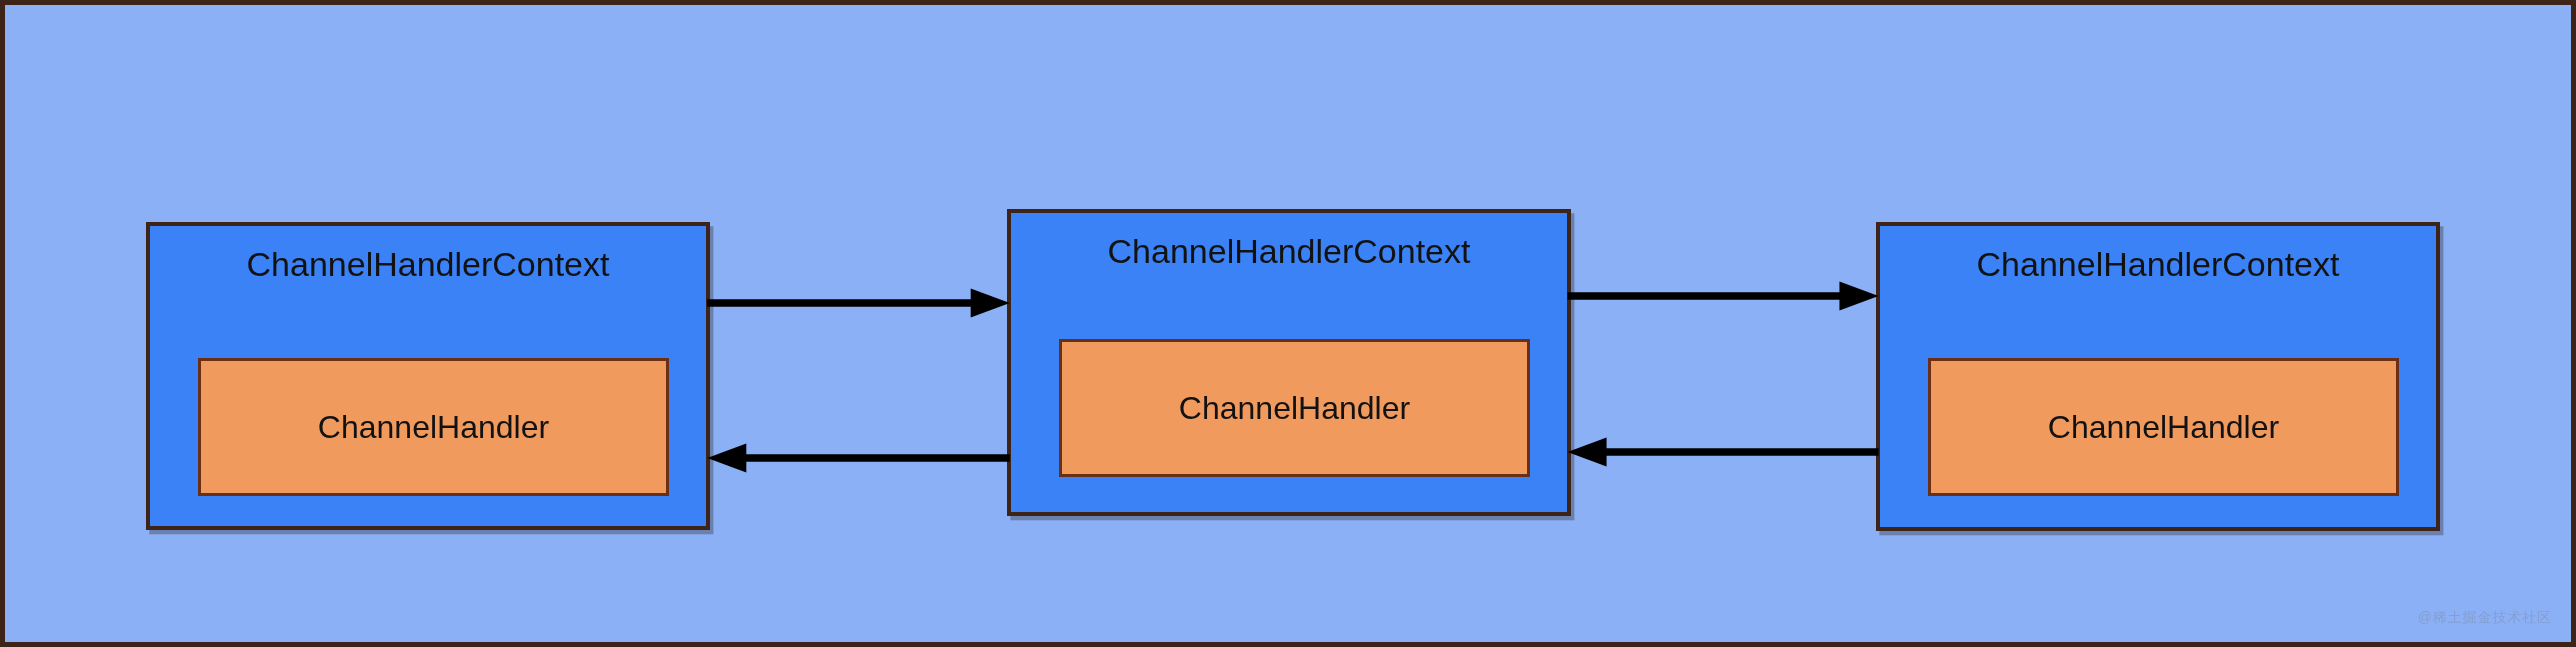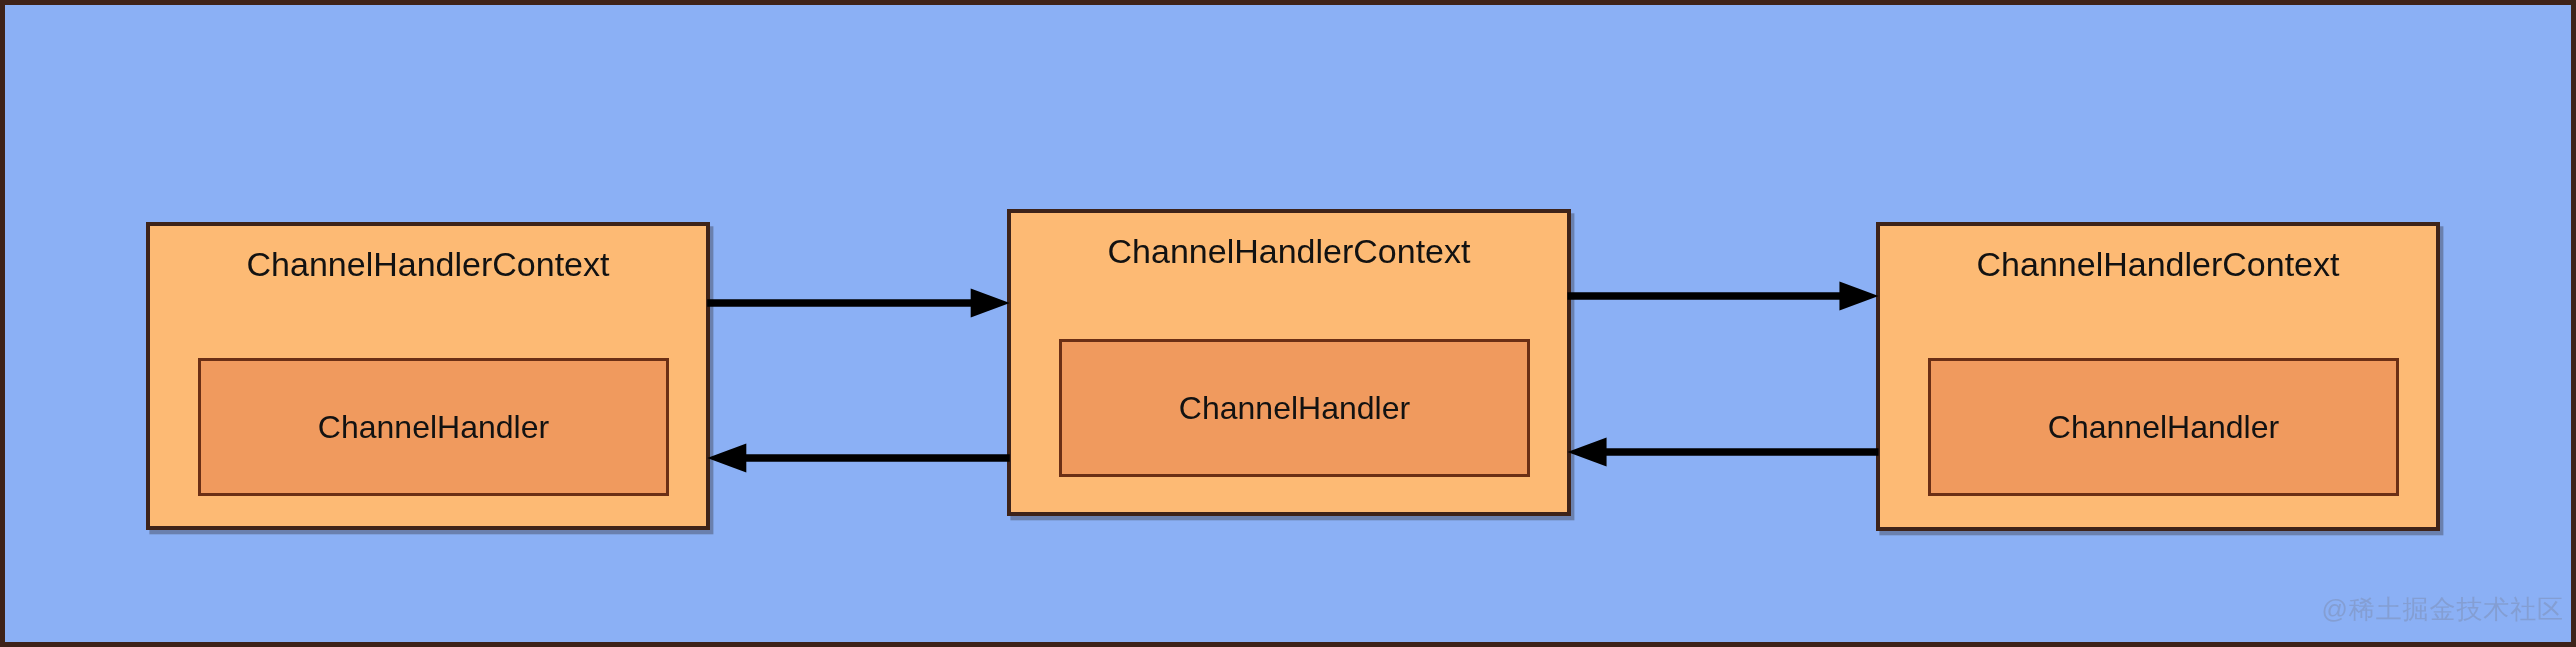--- a/index.html
+++ b/index.html
@@ -26,21 +26,21 @@
     text-align: center;
     font-size: 43px;
     color: #121212;
     letter-spacing: 0.2px;
     white-space: nowrap;
   }
   
   .ctx-box {
     position: absolute;
     box-sizing: border-box;
-    background: #fdba74;
+    background: #3b82f6;
     border: 4.3px solid #3E2319;
     box-shadow: 3.4px 4.3px 0 rgba(30,15,10,0.30);
   }
   .ctx-title {
     position: absolute;
     top: 19px;
     left: 0;
     width: 100%;
     text-align: center;
     font-size: 34px;
@@ -86,23 +86,23 @@
     right: 24px;
     bottom: 39px;
     font-size: 22px;
     color: #E8EEFB;
     text-shadow: 0.9px 0.9px 0 rgba(70,70,90,0.55);
     white-space: nowrap;
     letter-spacing: 1.7px;
   }
   #watermark-secondary {
     position: absolute;
-    right: 7px;
+    right: 19px;
     bottom: 15.3px;
-    font-size: 26px;
+    font-size: 14px;
     color: rgba(130,155,205,0.85);
     white-space: nowrap;
     letter-spacing: 0.9px;
     text-align: center;
   }
 </style>
 </head>
 <body>
 
 <div id="canvas">

